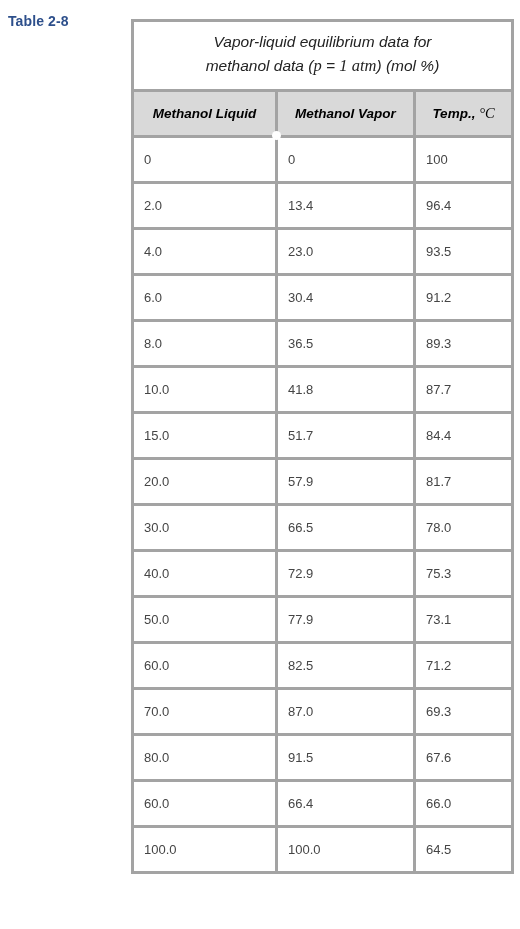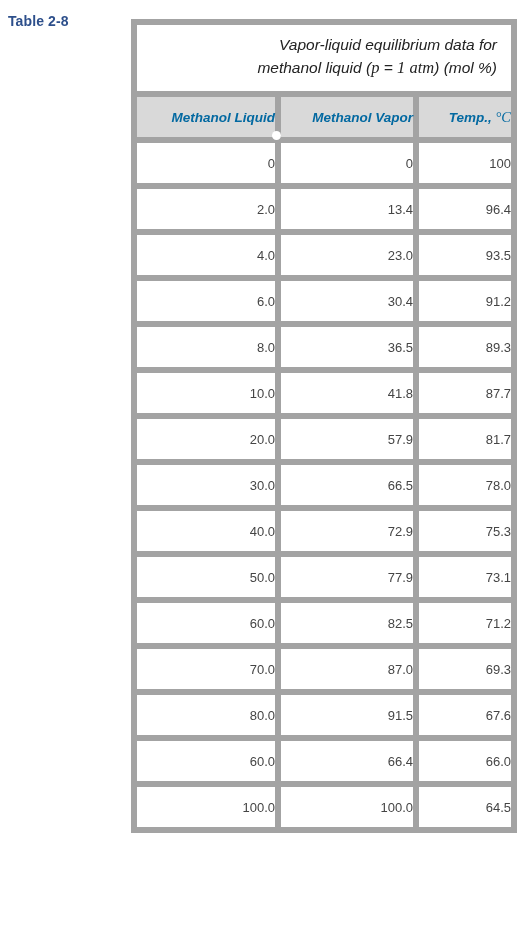--- a/index.html
+++ b/index.html
@@ -46,24 +46,23 @@
     table-layout: fixed;
     background: #ffffff;
   }
 
   table.vle-table col.c-liquid { width: 144px; }
   table.vle-table col.c-vapor  { width: 138px; }
   table.vle-table col.c-temp   { width: 98px; }
 
   table.vle-table td,
   table.vle-table th {
-    border: 6px solid #a3a3a3;
+    border: 3px solid #a3a3a3;
     padding: 0;
     vertical-align: middle;
-    text-align: right;
   }
 
   .caption-cell {
     background: #ffffff;
     text-align: center;
     padding: 9px 6px 11px 6px !important;
     height: 70px;
     box-sizing: border-box;
   }
 
@@ -84,21 +83,21 @@
 
   .head-row th {
     background: #d9d9d9;
     height: 46px;
     box-sizing: border-box;
     text-align: center;
     font-family: "Liberation Sans", sans-serif;
     font-style: italic;
     font-weight: bold;
     font-size: 13.5px;
-    color: #0369a1;
+    color: #000000;
     white-space: nowrap;
   }
   .head-row th .degc {
     font-family: "Liberation Serif", serif;
     font-style: italic;
     font-weight: normal;
     font-size: 14.5px;
   }
 
   .data-row td {
@@ -133,21 +132,21 @@
   <div class="table-wrap">
     <table class="vle-table">
       <colgroup>
         <col class="c-liquid">
         <col class="c-vapor">
         <col class="c-temp">
       </colgroup>
       <tbody>
         <tr>
           <td class="caption-cell" colspan="3">
-            <span class="caption-text"><span>Vapor-liquid equilibrium data for</span><br><span>methanol liquid (</span><span class="serif-it">p</span><span> = </span><span class="serif-it">1 atm</span><span>) (mol %)</span></span>
+            <span class="caption-text"><span>Vapor-liquid equilibrium data for</span><br><span>methanol data (</span><span class="serif-it">p</span><span> = </span><span class="serif-it">1 atm</span><span>) (mol %)</span></span>
           </td>
         </tr>
 
         <tr class="head-row">
           <th>Methanol Liquid</th>
           <th>Methanol Vapor</th>
           <th><span>Temp.,</span> <span class="degc">°C</span></th>
         </tr>
       </tbody>
       <tbody id="rows-body">
@@ -175,20 +174,25 @@
             <td>8.0</td>
             <td>36.5</td>
             <td>89.3</td>
           </tr>
           <tr class="data-row">
             <td>10.0</td>
             <td>41.8</td>
             <td>87.7</td>
           </tr>
           <tr class="data-row">
+            <td>15.0</td>
+            <td>51.7</td>
+            <td>84.4</td>
+          </tr>
+          <tr class="data-row">
             <td>20.0</td>
             <td>57.9</td>
             <td>81.7</td>
           </tr>
           <tr class="data-row">
             <td>30.0</td>
             <td>66.5</td>
             <td>78.0</td>
           </tr>
           <tr class="data-row">

